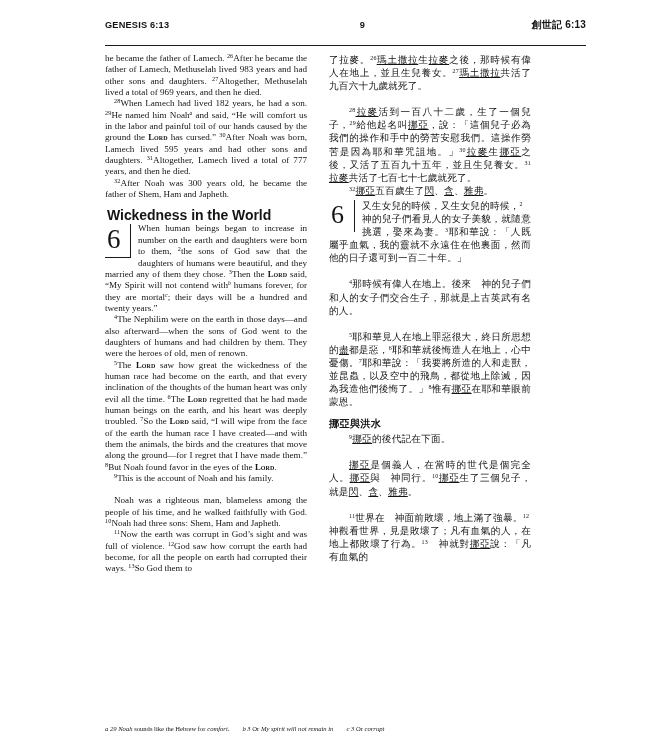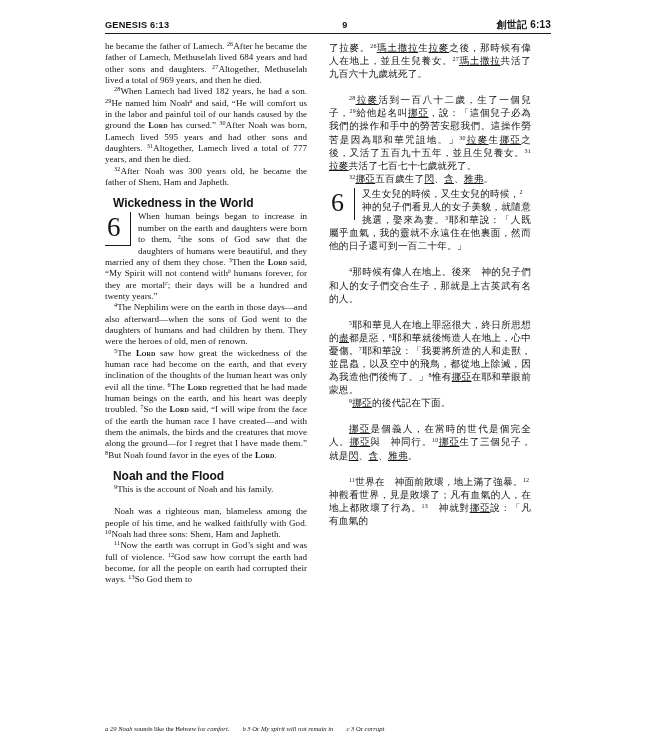--- a/index.html
+++ b/index.html
@@ -17,23 +17,23 @@
   .page {
     position: relative;
     width: 650px;
     height: 750px;
     box-sizing: border-box;
     padding: 18px 0 0 0;
   }
 
   
   .runhead {
-    margin: 0 99px 0 105px;
+    margin: 0 64px 0 105px;
     border-bottom: 1.1px solid #1a1a1a;
-    padding-bottom: 1px;
+    padding-bottom: 13px;
     display: flex;
     align-items: baseline;
     font-family: "Liberation Sans", "DejaVu Sans", sans-serif;
     font-weight: bold;
     font-size: 9.2px;
     letter-spacing: 0.2px;
   }
   .runhead .rh-left  { flex: 0 0 auto; }
   .runhead .rh-mid   { flex: 1 1 auto; text-align: center; padding-left: 24px; }
   .runhead .rh-right { flex: 0 0 auto; font-size: 10px; }
@@ -68,23 +68,23 @@
   }
   .en .fn {
     font-size: 5.6px;
     vertical-align: 3.2px;
     line-height: 0;
     font-style: italic;
   }
   .sc { font-variant: small-caps; font-size: 8.6px; letter-spacing: 0.1px; font-weight: bold; }
   h2.en-head {
     font-family: "Liberation Sans", "DejaVu Sans", sans-serif;
-    font-size: 12px;
+    font-size: 14px;
     font-weight: bold;
-    margin: 9px 0 2px 8px;
+    margin: 9px 0 2px 2px;
     line-height: 12px;
     letter-spacing: -0.05px;
   }
 
   
   .dropwrap {
     margin-top: 2px;
     overflow: hidden;
   }
   .dropcap {
@@ -163,38 +163,37 @@
   <div class="runhead">
     <span class="rh-left">GENESIS 6:13</span>
     <span class="rh-mid">9</span>
     <span class="rh-right">創世記 6:13</span>
   </div>
 
   <div class="columns">
 
     <div class="col en">
 
-      <p><span>he became the father of Lamech. </span><span class="vn">26</span><span>After he became the father of Lamech, Methuselah lived 684 years and had other sons and daughters. </span><span class="vn">27</span><span>Altogether, Methuselah lived a total of 969 years, and then he died.</span></p>
+      <p><span>he became the father of Lamech. </span><span class="vn">26</span><span>After he became the father of Lamech, Methuselah lived 983 years and had other sons and daughters. </span><span class="vn">27</span><span>Altogether, Methuselah lived a total of 969 years, and then he died.</span></p>
 
       <p class="indent"><span class="vn">28</span><span>When Lamech had lived 182 years, he had a son. </span><span class="vn">29</span><span>He named him Noah</span><span class="fn">a</span><span> and said, “He will comfort us in the labor and painful toil of our hands caused by the ground the </span><span class="sc">Lord</span><span> has cursed.” </span><span class="vn">30</span><span>After Noah was born, Lamech lived 595 years and had other sons and daughters. </span><span class="vn">31</span><span>Altogether, Lamech lived a total of 777 years, and then he died.</span></p>
 
       <p class="indent"><span class="vn">32</span><span>After Noah was 300 years old, he became the father of Shem, Ham and Japheth.</span></p>
 
       <h2 class="en-head">Wickedness in the World</h2>
 
       <div class="dropwrap">
         <span class="dropcap">6</span>
         <p><span>When human beings began to increase in number on the earth and daughters were born to them, </span><span class="vn">2</span><span>the sons of God saw that the daughters of humans were beautiful, and they married any of them they chose. </span><span class="vn">3</span><span>Then the </span><span class="sc">Lord</span><span> said, “My Spirit will not contend with</span><span class="fn">b</span><span> humans forever, for they are mortal</span><span class="fn">c</span><span>; their days will be a hundred and twenty years.”</span></p>
       </div>
 
       <p class="indent"><span class="vn">4</span><span>The Nephilim were on the earth in those days—and also afterward—when the sons of God went to the daughters of humans and had children by them. They were the heroes of old, men of renown.</span></p>
 
       <p class="indent"><span class="vn">5</span><span>The </span><span class="sc">Lord</span><span> saw how great the wickedness of the human race had become on the earth, and that every inclination of the thoughts of the human heart was only evil all the time. </span><span class="vn">6</span><span>The </span><span class="sc">Lord</span><span> regretted that he had made human beings on the earth, and his heart was deeply troubled. </span><span class="vn">7</span><span>So the </span><span class="sc">Lord</span><span> said, “I will wipe from the face of the earth the human race I have created—and with them the animals, the birds and the creatures that move along the ground—for I regret that I have made them.” </span><span class="vn">8</span><span>But Noah found favor in the eyes of the </span><span class="sc">Lord</span><span>.</span></p>
 
-      <h2 class="en-head">Noah and the Flood</h2>
 
       <p class="indent"><span class="vn">9</span><span>This is the account of Noah and his family.</span></p>
 
       <p class="indent" style="margin-top:11px;"><span>Noah was a righteous man, blameless among the people of his time, and he walked faithfully with God. </span><span class="vn">10</span><span>Noah had three sons: Shem, Ham and Japheth.</span></p>
 
       <p class="indent"><span class="vn">11</span><span>Now the earth was corrupt in God’s sight and was full of violence. </span><span class="vn">12</span><span>God saw how corrupt the earth had become, for all the people on earth had corrupted their ways. </span><span class="vn">13</span><span>So God them to</span></p>
 
     </div>
 
     <div class="col zh">
@@ -208,20 +207,21 @@
 
       <div class="dropwrap">
         <span class="dropcap-zh">6</span>
         <p><span>又生女兒的時候，又生女兒的時候，</span><span class="vn">2</span><span>　神的兒子們看見人的女子美貌，就隨意挑選，娶來為妻。</span><span class="vn">3</span><span>耶和華說：「人既屬乎血氣，我的靈就不永遠住在他裏面，然而他的日子還可到一百二十年。」</span></p>
       </div>
 
       <p class="indent" style="margin-top:13px;"><span class="vn">4</span><span>那時候有偉人在地上。後來　神的兒子們和人的女子們交合生子，那就是上古英武有名的人。</span></p>
 
       <p class="indent" style="margin-top:13px;"><span class="vn">5</span><span>耶和華見人在地上罪惡很大，終日所思想的</span><u>盡</u><span>都是惡，</span><span class="vn">6</span><span>耶和華就後悔造人在地上，心中憂傷。</span><span class="vn">7</span><span>耶和華說：「我要將所造的人和走獸，並昆蟲，以及空中的飛鳥，都從地上除滅，因為我造他們後悔了。」</span><span class="vn">8</span><span>惟有</span><u>挪亞</u><span>在耶和華眼前蒙恩。</span></p>
 
+      <h2 class="zh-head">挪亞與洪水</h2>
 
       <p class="indent"><span class="vn">9</span><u>挪亞</u><span>的後代記在下面。</span></p>
 
       <p class="indent" style="margin-top:13px;"><u>挪亞</u><span>是個義人，在當時的世代是個完全人。</span><u>挪亞</u><span>與　神同行。</span><span class="vn">10</span><u>挪亞</u><span>生了三個兒子，就是</span><u>閃</u><span>、</span><u>含</u><span>、</span><u>雅弗</u><span>。</span></p>
 
       <p class="indent" style="margin-top:13px;"><span class="vn">11</span><span>世界在　神面前敗壞，地上滿了強暴。</span><span class="vn">12</span><span>　神觀看世界，見是敗壞了；凡有血氣的人，在地上都敗壞了行為。</span><span class="vn">13</span><span>　神就對</span><u>挪亞</u><span>說：「凡有血氣的</span></p>
 
     </div>
   </div>
 

